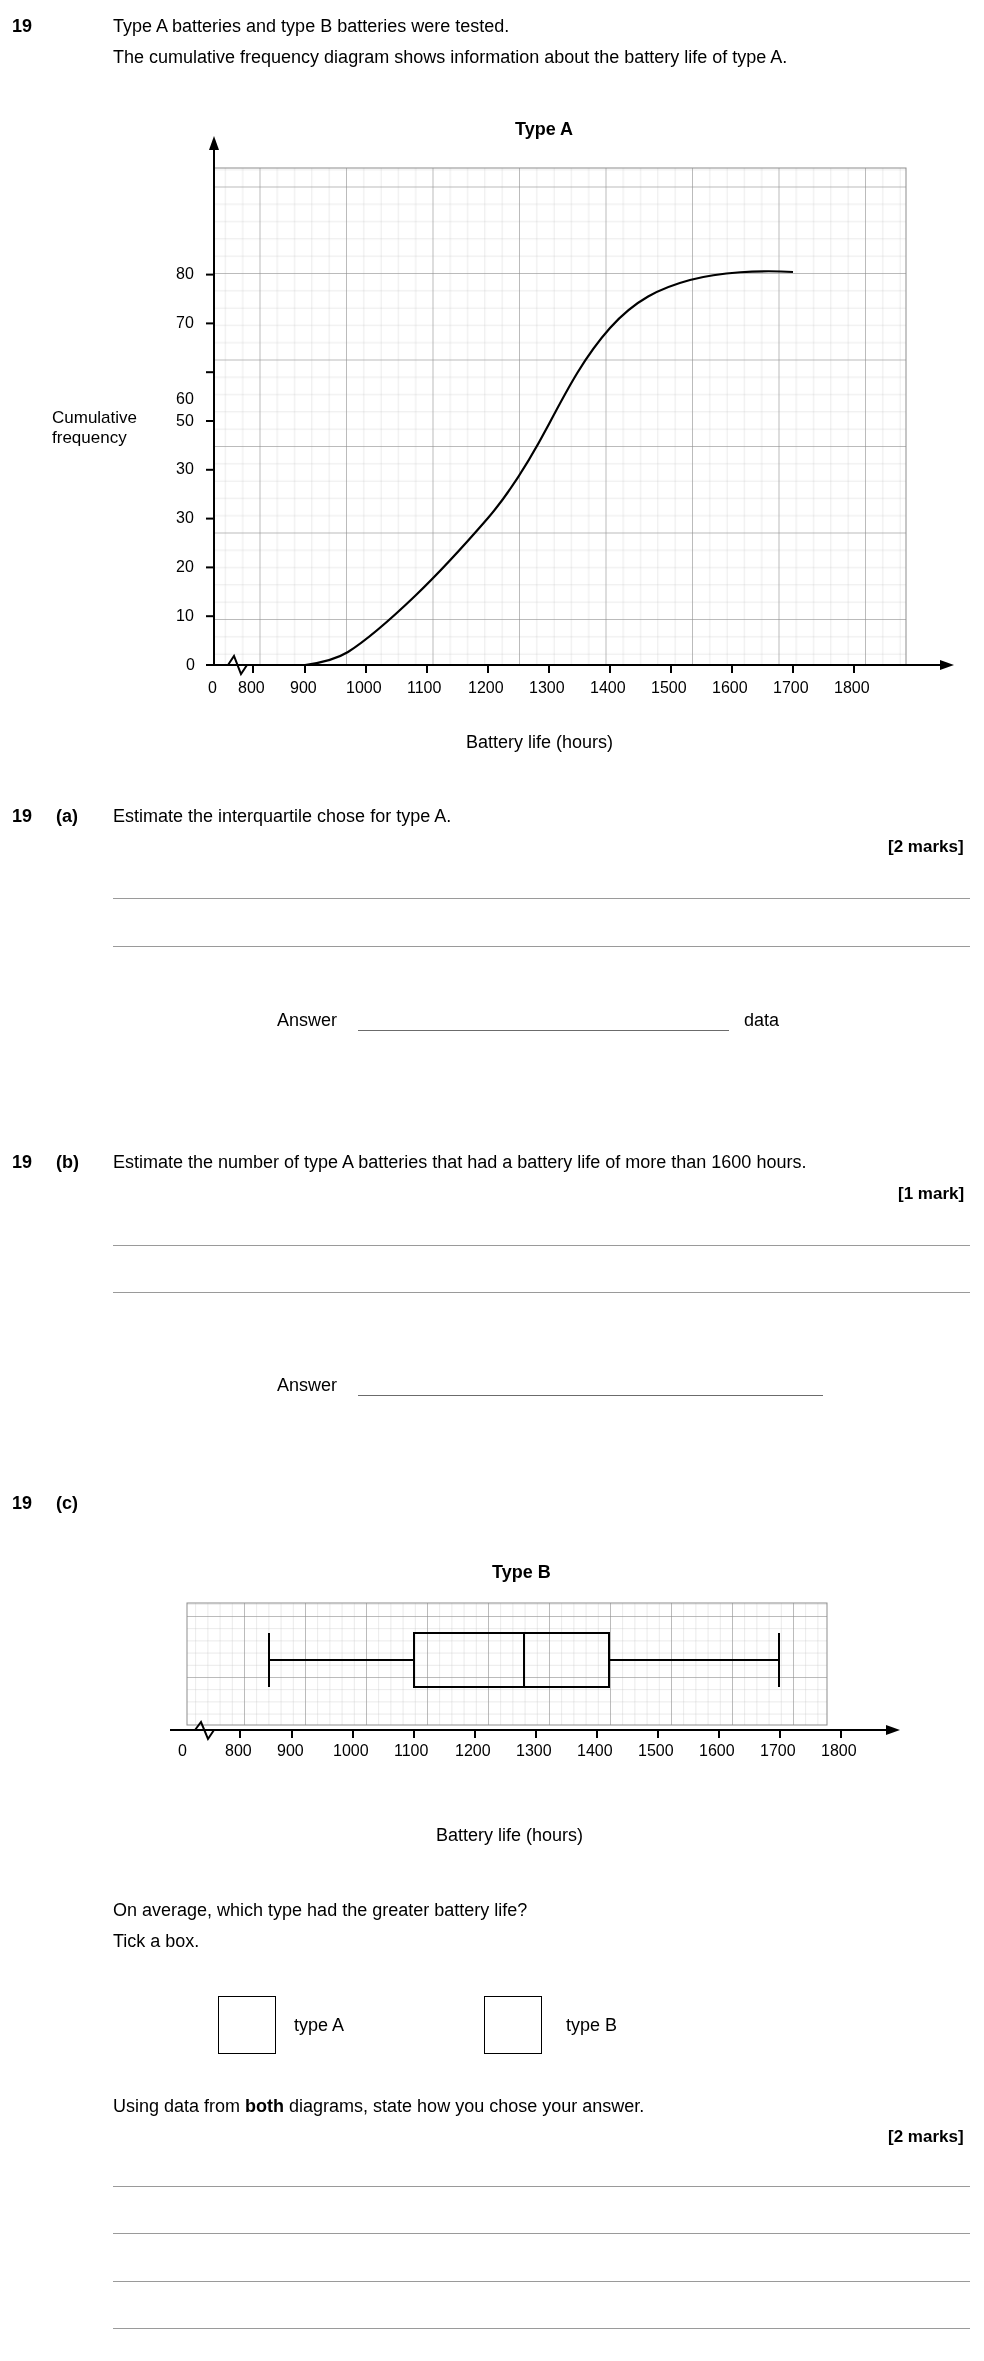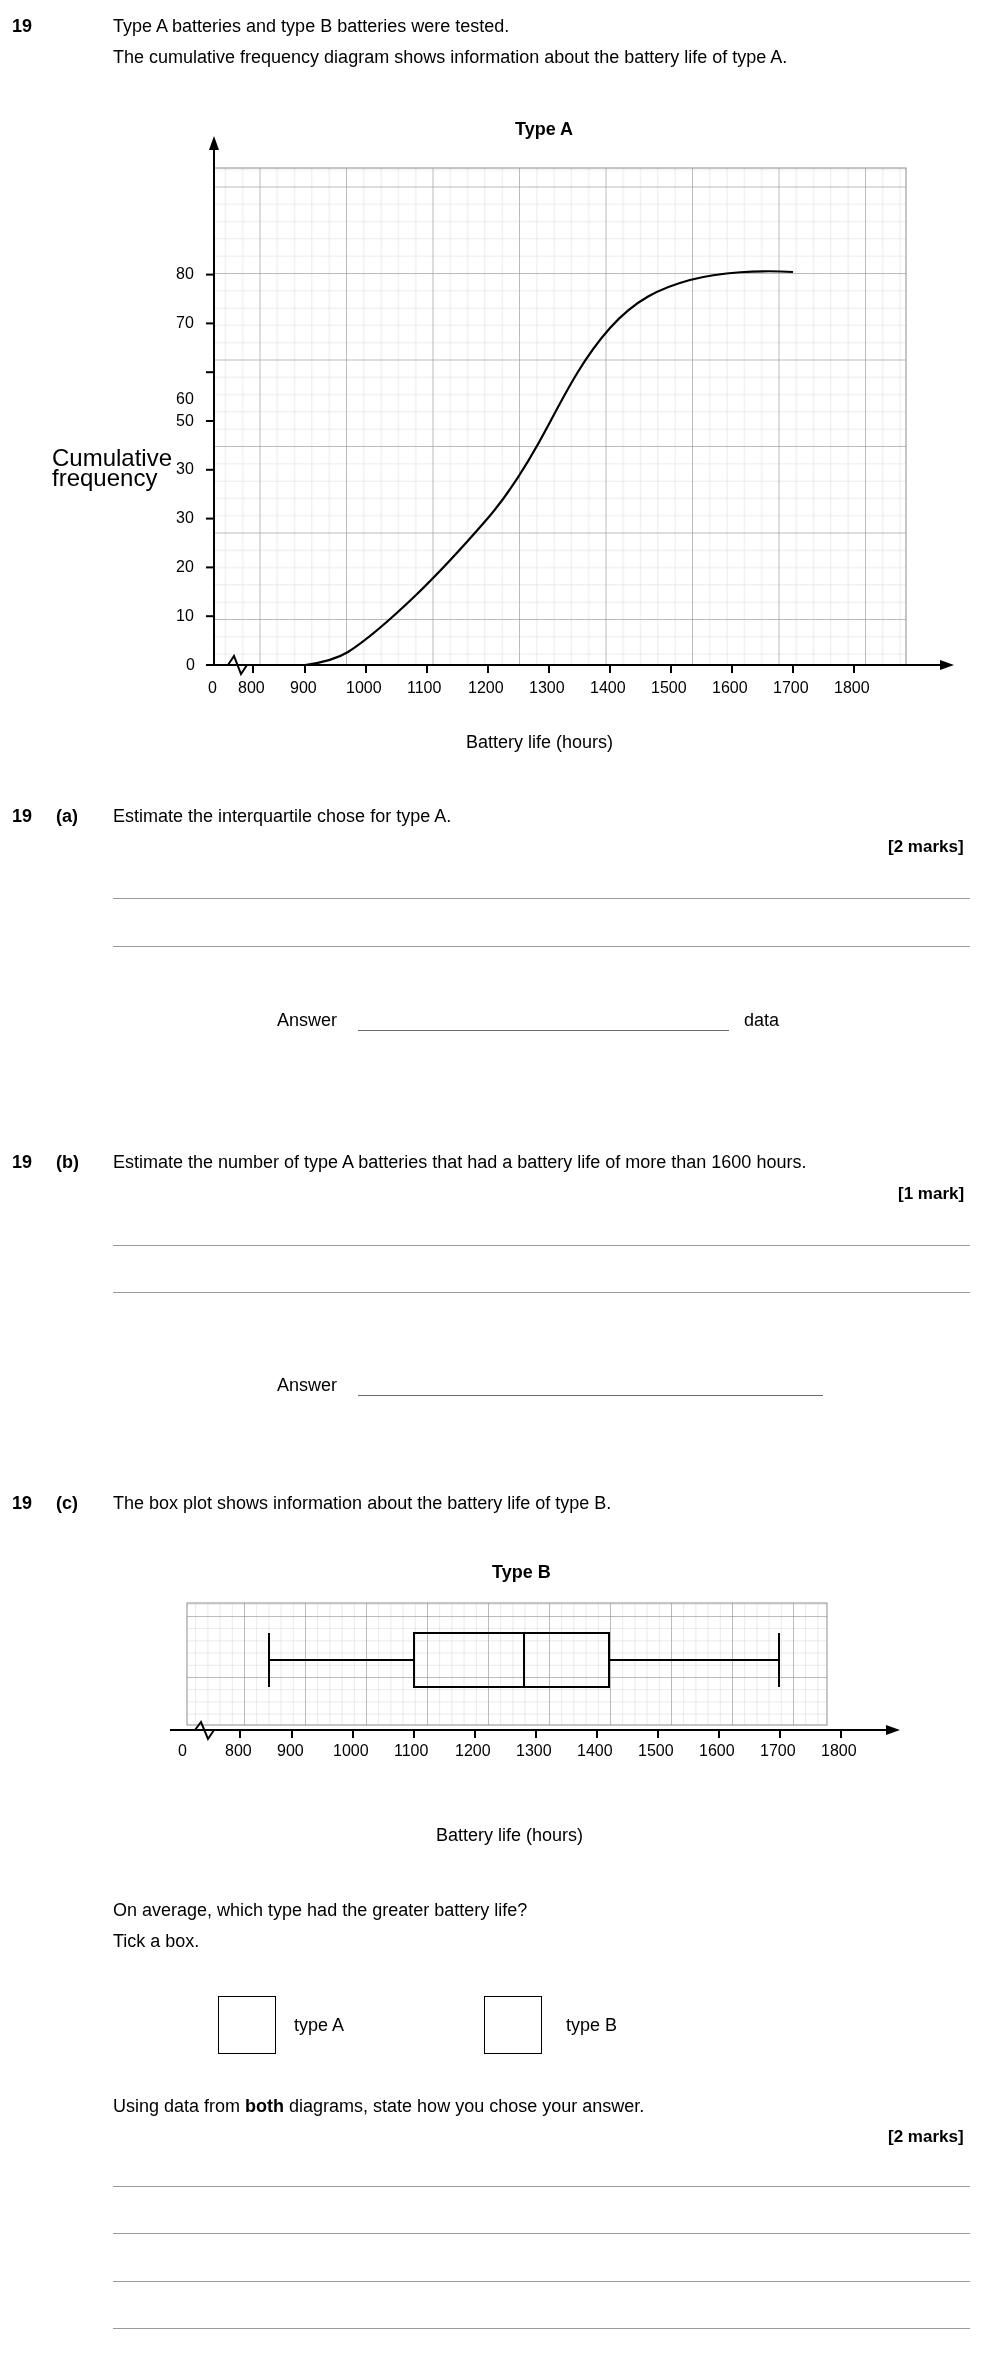--- a/index.html
+++ b/index.html
@@ -19,21 +19,21 @@
   .marks{position:absolute;font-weight:bold;font-size:17px;}
   .rule{position:absolute;border-bottom:1px solid #9a9a9a;height:0;}
   .answer-label{position:absolute;font-size:18px;}
   .answer-line{position:absolute;border-bottom:1px solid #6b6b6b;height:0;}
 
   
   .chart-title{position:absolute;font-weight:bold;font-size:18px;}
   .grid-wrap{position:absolute;}
   .ax-lab{position:absolute;font-size:16px;white-space:nowrap;}
   .axis-title{position:absolute;font-size:18px;white-space:nowrap;}
-  .ylabel{position:absolute;font-size:24px;line-height:20px;margin-top:40px;}
+  .ylabel{position:absolute;font-size:17px;line-height:20px;}
 
   
   .tickbox{position:absolute;border:1.5px solid #000;background:#fff;}
 
   svg{display:block;}
 </style>
 </head>
 <body>
 
 <div class="page">
@@ -147,21 +147,20 @@
   <div class="marks" style="left:898px;top:1184px;">[1 mark]</div>
 
   <div class="rule" style="left:113px;top:1245px;width:857px;"></div>
   <div class="rule" style="left:113px;top:1292px;width:857px;"></div>
 
   <div class="answer-label" style="left:277px;top:1375px;">Answer</div>
   <div class="answer-line" style="left:358px;top:1395px;width:465px;"></div>
 
   <div class="qnum" style="left:12px;top:1493px;">19</div>
   <div class="qsub" style="left:56px;top:1493px;">(c)</div>
-  <div class="txt" style="left:113px;top:1493px;">The box plot shows information about the battery life of type B.</div>
 
   <div class="chart-title" style="left:492px;top:1562px;">Type B</div>
 
   <div class="grid-wrap" style="left:0px;top:0px;">
     <svg width="984" height="240" viewBox="0 0 984 240" style="position:absolute;left:0;top:1555px;">
       <defs>
         <pattern id="minorB" width="12.2" height="12.2" patternUnits="userSpaceOnUse">
           <path d="M 12.2 0 L 0 0 0 12.2" fill="none" stroke="#b9b9b9" stroke-width="0.6"></path>
         </pattern>
         <pattern id="majorB" width="61" height="61" patternUnits="userSpaceOnUse">

